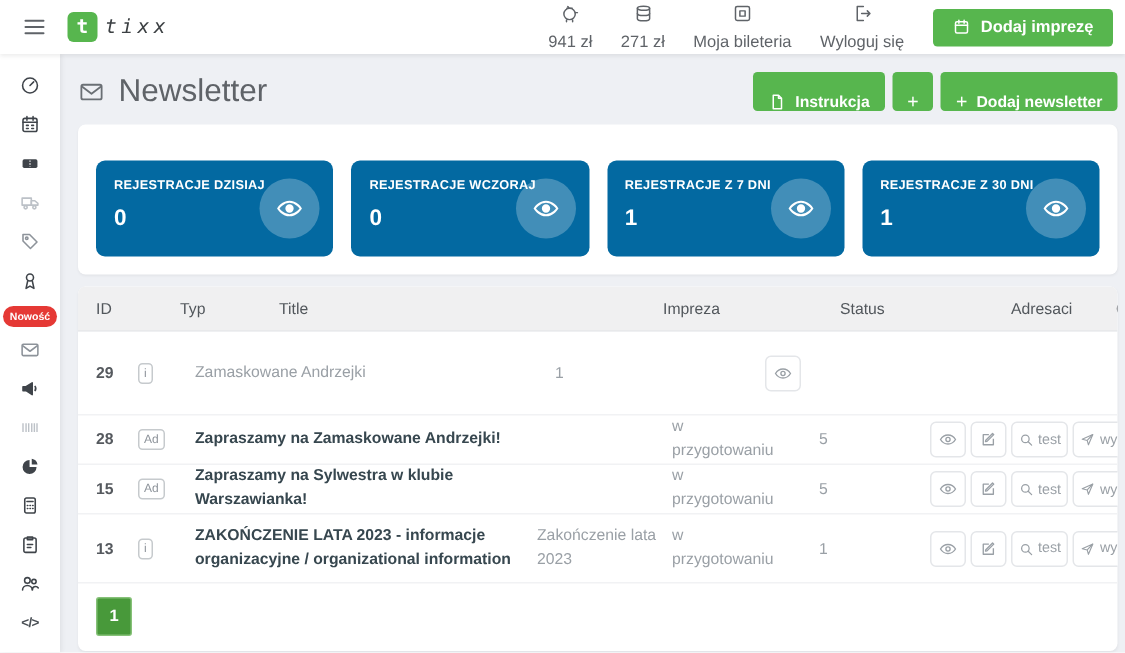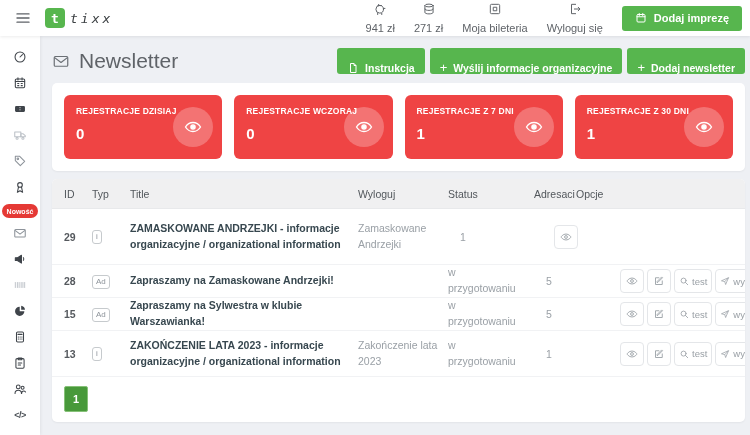--- a/index.html
+++ b/index.html
@@ -59,38 +59,38 @@
   .hbtn {
     background:#57b64e; color:#fff; border:none; border-radius:3px; height:26px;
     font-family:inherit; font-size:10.5px; font-weight:bold; display:inline-flex;
     align-items:flex-end; gap:6px; padding:0 10px; cursor:pointer;
   }
   .plus { font-size:13px; font-weight:normal; line-height:1; }
 
   .card { background:#fff; border-radius:5px; box-shadow:0 1px 2px rgba(0,0,0,.05); }
   .stats-card { padding:12px; display:grid; grid-template-columns:repeat(4,1fr); gap:12px; margin-bottom:8px; }
   .stat {
-    background:#ef4444; border-radius:6px; height:64px; padding:11px 12px;
-    color:#fff; position:relative; cursor:default;
+    background:#0369a1; border-radius:6px; height:64px; padding:11px 12px;
+    color:#fff; position:relative; cursor:default;margin-top:12px;
   }
   .stat-label { font-size:8.5px; font-weight:bold; letter-spacing:.2px; }
   .stat-value { font-size:15px; font-weight:bold; margin-top:9px; }
   .stat-eye {
     position:absolute; right:9px; top:50%; transform:translateY(-50%);
     width:40px; height:40px; border-radius:50%; background:rgba(255,255,255,.25);
     display:flex; align-items:center; justify-content:center; cursor:pointer;
   }
 
   
   .table-card { overflow:hidden; padding-bottom:8px; }
   .trow {
     display:grid; grid-template-columns:28px 38px 228px 90px 86px 42px 1fr;
     align-items:center; padding:0 8px 0 12px; border-bottom:1px solid #f1f2f4; font-size:10.5px;
   }
-  .thead { background:#f0f0f1; height:30px; color:#52575c; border-bottom:1px solid #e8e9eb; }
+  .thead { background:#f0f0f1; height:30px; color:#52575c; border-bottom:1px solid #e8e9eb;gap:28px; }
   .thead > div { font-weight:normal; }
   .r-tall { min-height:56px; padding-top:6px; padding-bottom:6px; }
   .r-med  { min-height:33px; }
   .r-two  { min-height:46px; padding-top:5px; padding-bottom:5px; }
   .c-id { color:#55595e; font-weight:bold; }
   .typ-badge {
     display:inline-block; border:1px solid #c6cacd; color:#8d939a; border-radius:3px;
     font-size:8px; line-height:1; padding:2px 3px; min-width:8px; text-align:center; background:#fff;
   }
   .c-title { font-weight:bold; color:#37474f; padding-right:12px; line-height:1.5; }
@@ -262,21 +262,20 @@
     <div class="header-btns">
       <button class="hbtn">
         <svg class="i s12" viewBox="0 0 24 24" stroke="currentColor" fill="none" stroke-width="2" stroke-linejoin="round">
             <path d="M7 3h7l4 4v14H7z"></path>
             <path d="M14 3v4h4"></path>
           </svg>
         <span>Instrukcja</span>
       </button>
       <button class="hbtn">
         <span class="plus">+</span>
-        <span>Wyślij informacje organizacyjne</span>
       </button>
       <button class="hbtn">
         <span class="plus">+</span>
         <span>Dodaj newsletter</span>
       </button>
     </div>
   </div>
 
   <section class="card stats-card">
     <div class="stat">
@@ -319,30 +318,29 @@
           </svg>
       </div>
     </div>
   </section>
 
   <section class="card table-card">
     <div class="trow thead">
       <div>ID</div>
       <div>Typ</div>
       <div>Title</div>
-      <div>Wyloguj</div>
+      <div>Impreza</div>
       <div>Status</div>
       <div>Adresaci</div>
       <div>Opcje</div>
     </div>
 
     <div class="trow r-tall">
       <div class="c-id">29</div>
       <div><span class="typ-badge">i</span></div>
-      <div class="c-title">ZAMASKOWANE ANDRZEJKI - informacje organizacyjne / organizational information</div>
       <div class="c-mut">Zamaskowane Andrzejki</div>
       <div class="c-adr">1</div>
       <div class="c-opts">
         <button class="opt-btn">
           <svg class="i s12" viewBox="0 0 24 24" stroke="currentColor" fill="none" stroke-width="1.8">
               <path d="M2 12s3.6-6 10-6 10 6 10 6-3.6 6-10 6S2 12 2 12z"></path>
               <circle cx="12" cy="12" r="2.8"></circle>
             </svg>
         </button>
       </div>

